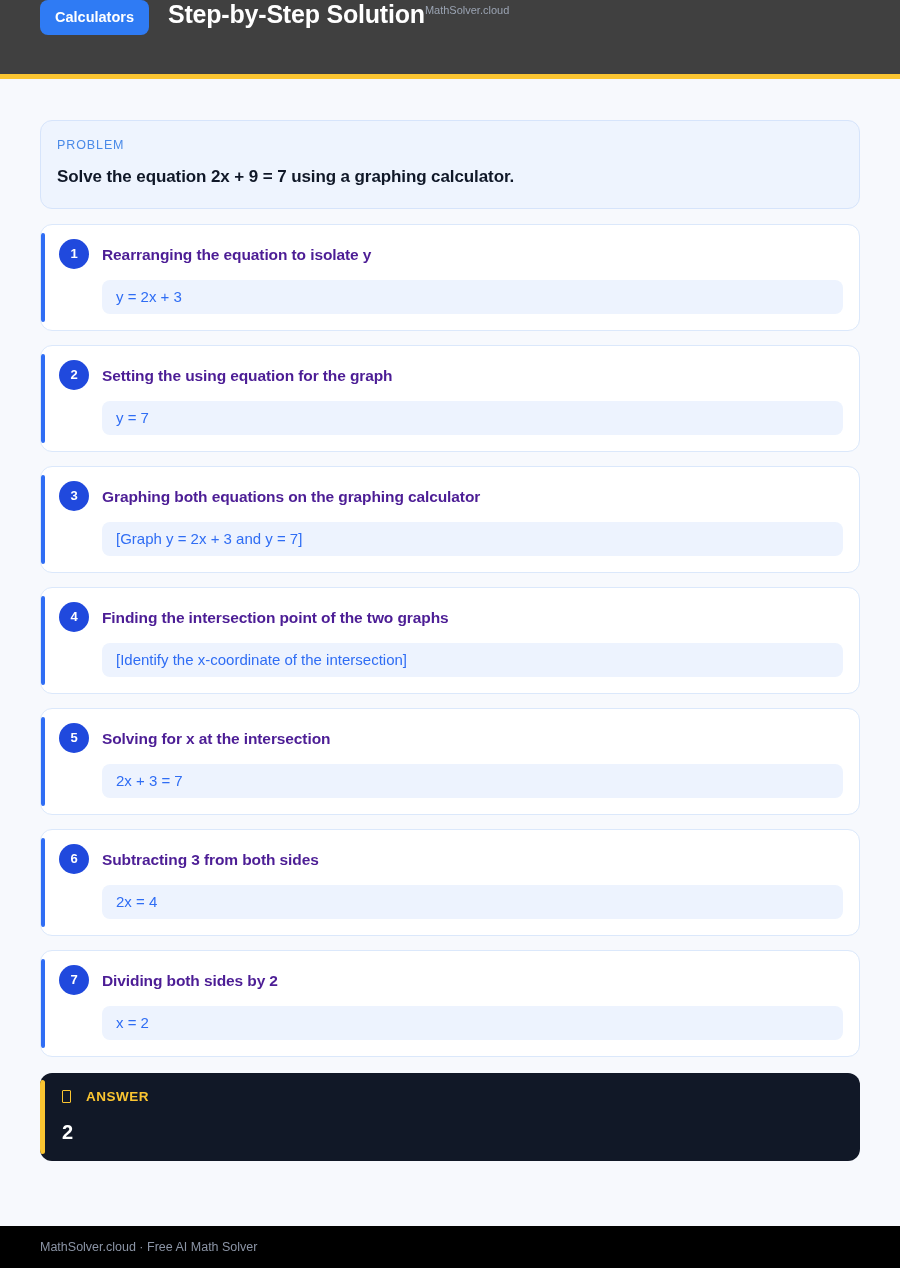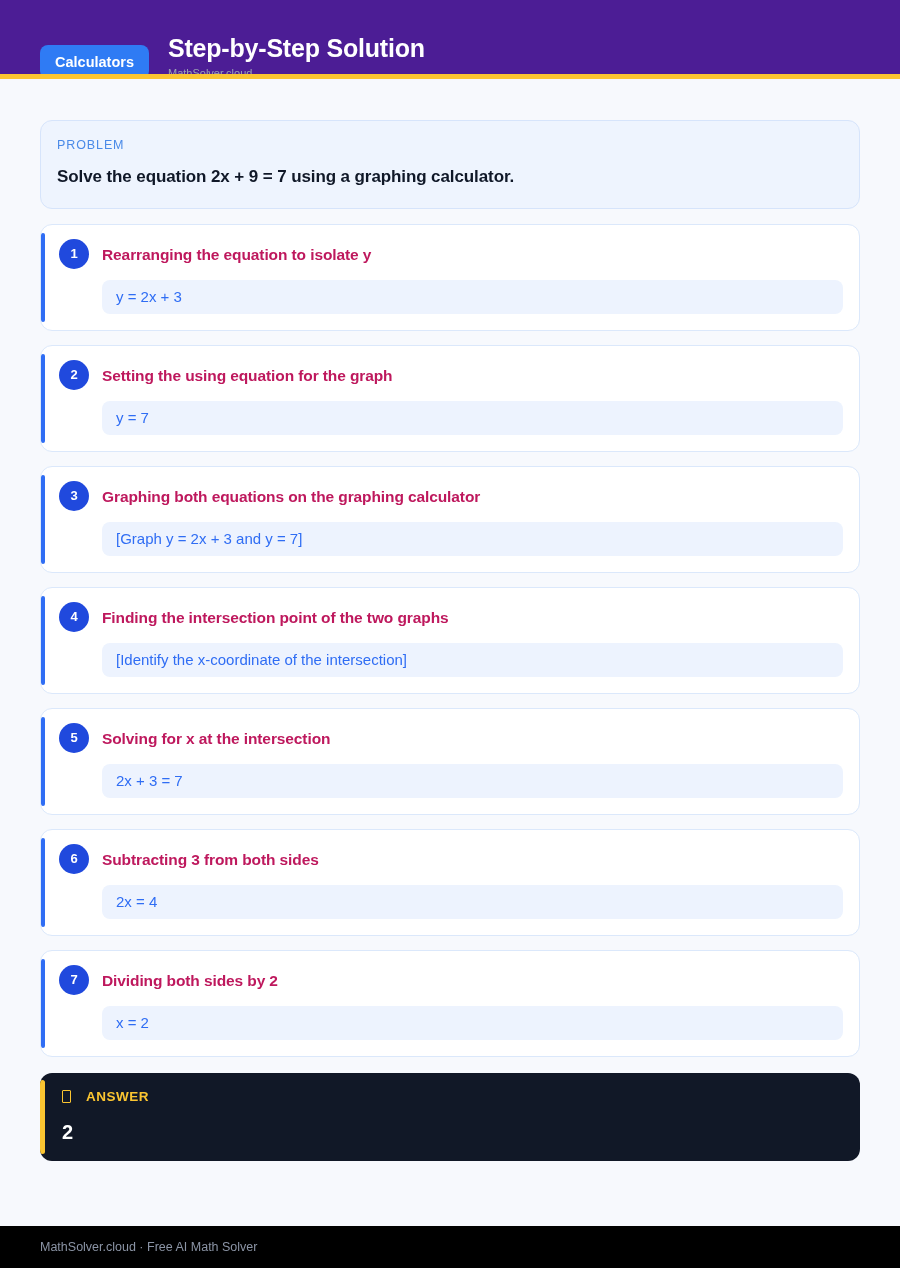--- a/index.html
+++ b/index.html
@@ -12,24 +12,24 @@
     width: 900px;
     height: 1268px;
     background: #f7f9fd;
     font-family: "Liberation Sans", sans-serif;
     color: #111827;
     overflow: hidden;
   }
 
   
   .header {
-    background: #4c1d95;
+    background: #404040;
     height: 79px;
     display: flex;
-    align-items: flex-end;
+    align-items: flex-start;
     padding: 0 40px;
     position: relative;
   }
   .header-accent {
     position: absolute;
     left: 0; right: 0; bottom: 0;
     height: 5px;
     background: #fbc531;
   }
   .calculators-btn {
@@ -40,21 +40,20 @@
     border: none;
     border-radius: 8px;
     padding: 10px 15px;
     line-height: 1;
     cursor: pointer;
     white-space: nowrap;
   }
   .header-titles {
     margin-left: 19px;
     display: flex;
-    flex-direction: column;
     justify-content: center;
   }
   .header-title {
     color: #ffffff;
     font-size: 25px;
     font-weight: bold;
     line-height: 1.15;
     letter-spacing: -0.2px;
   }
   .header-subtitle {
@@ -127,21 +126,21 @@
     font-size: 13px;
     font-weight: bold;
     display: flex;
     align-items: center;
     justify-content: center;
     margin-top: -1px;
   }
   .step-title {
     font-size: 15.5px;
     font-weight: bold;
-    color: #be185d;
+    color: #4c1d95;
     line-height: 1.25;
     padding-top: 5px;
     letter-spacing: -0.1px;
   }
   .step-expr {
     margin-top: 11px;
     margin-left: 45px;
     background: #edf3fe;
     border-radius: 8px;
     padding: 8px 14px;

